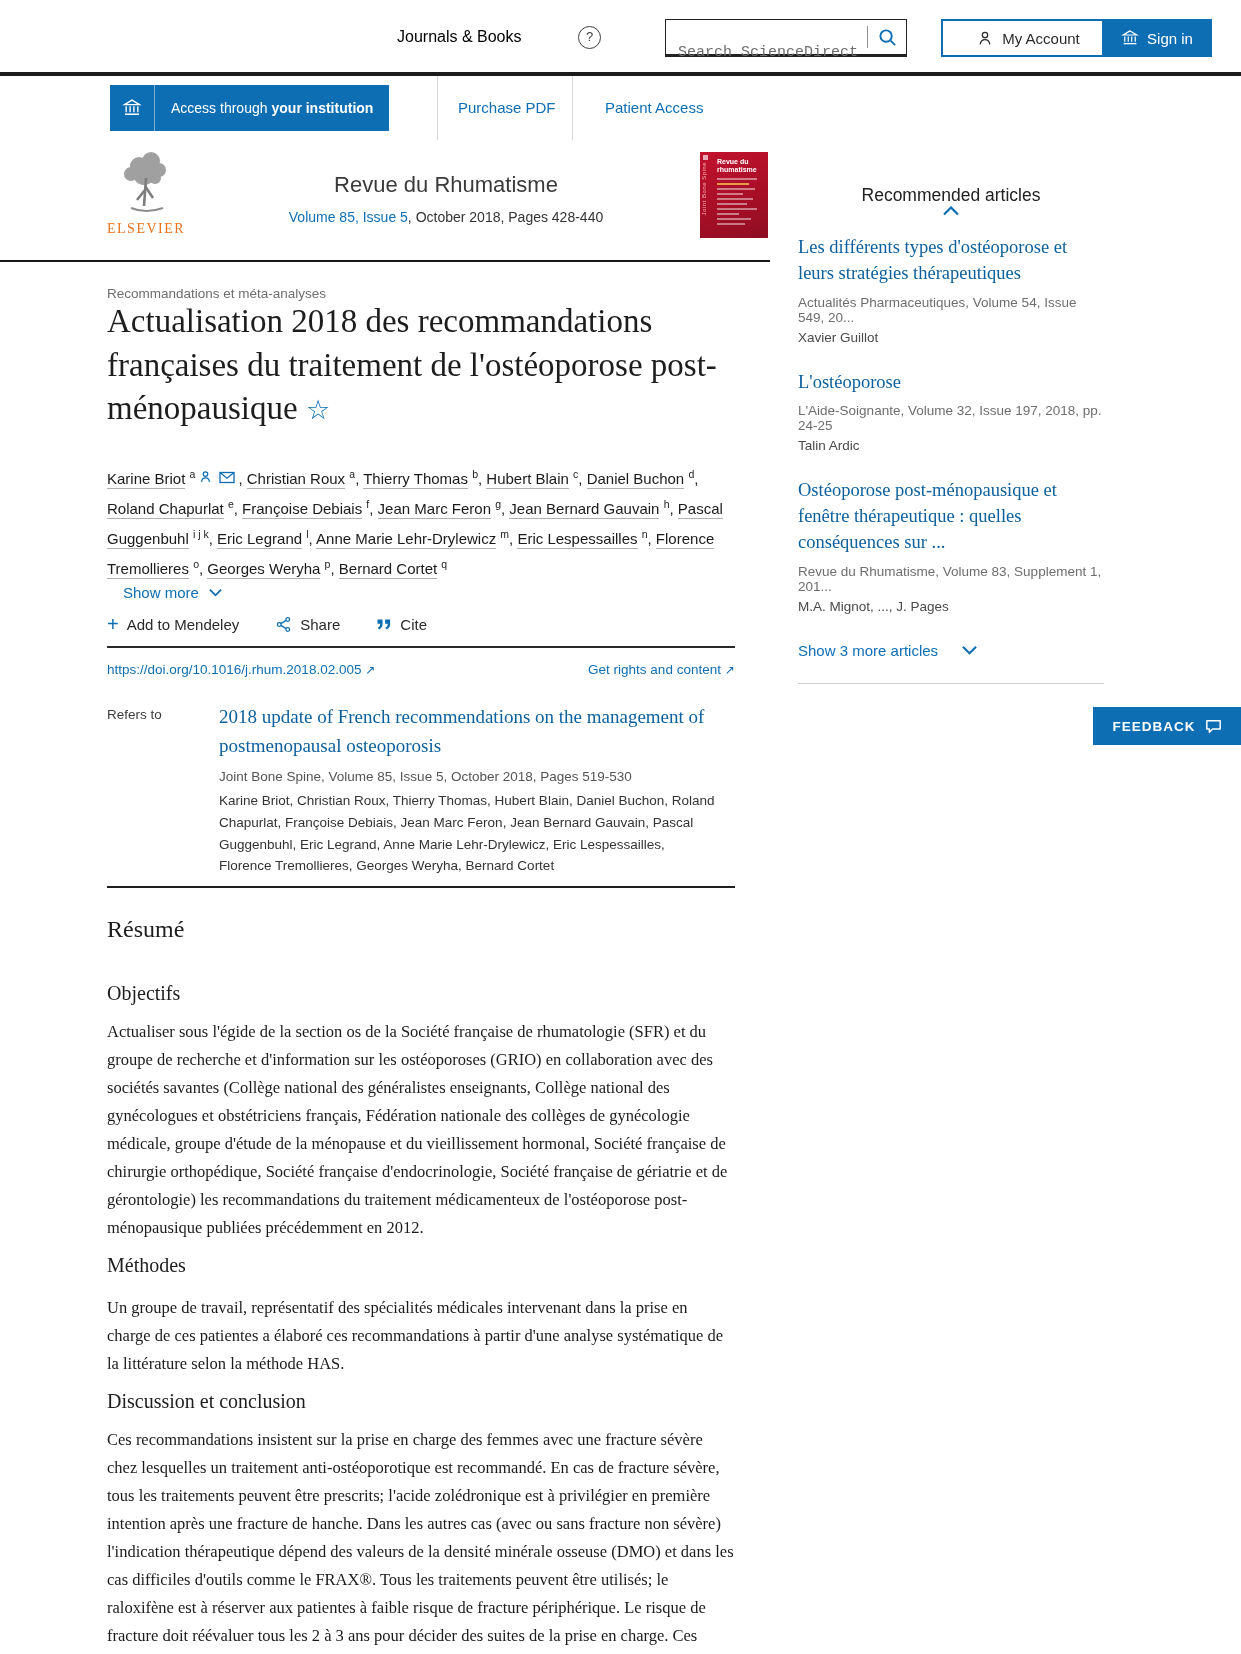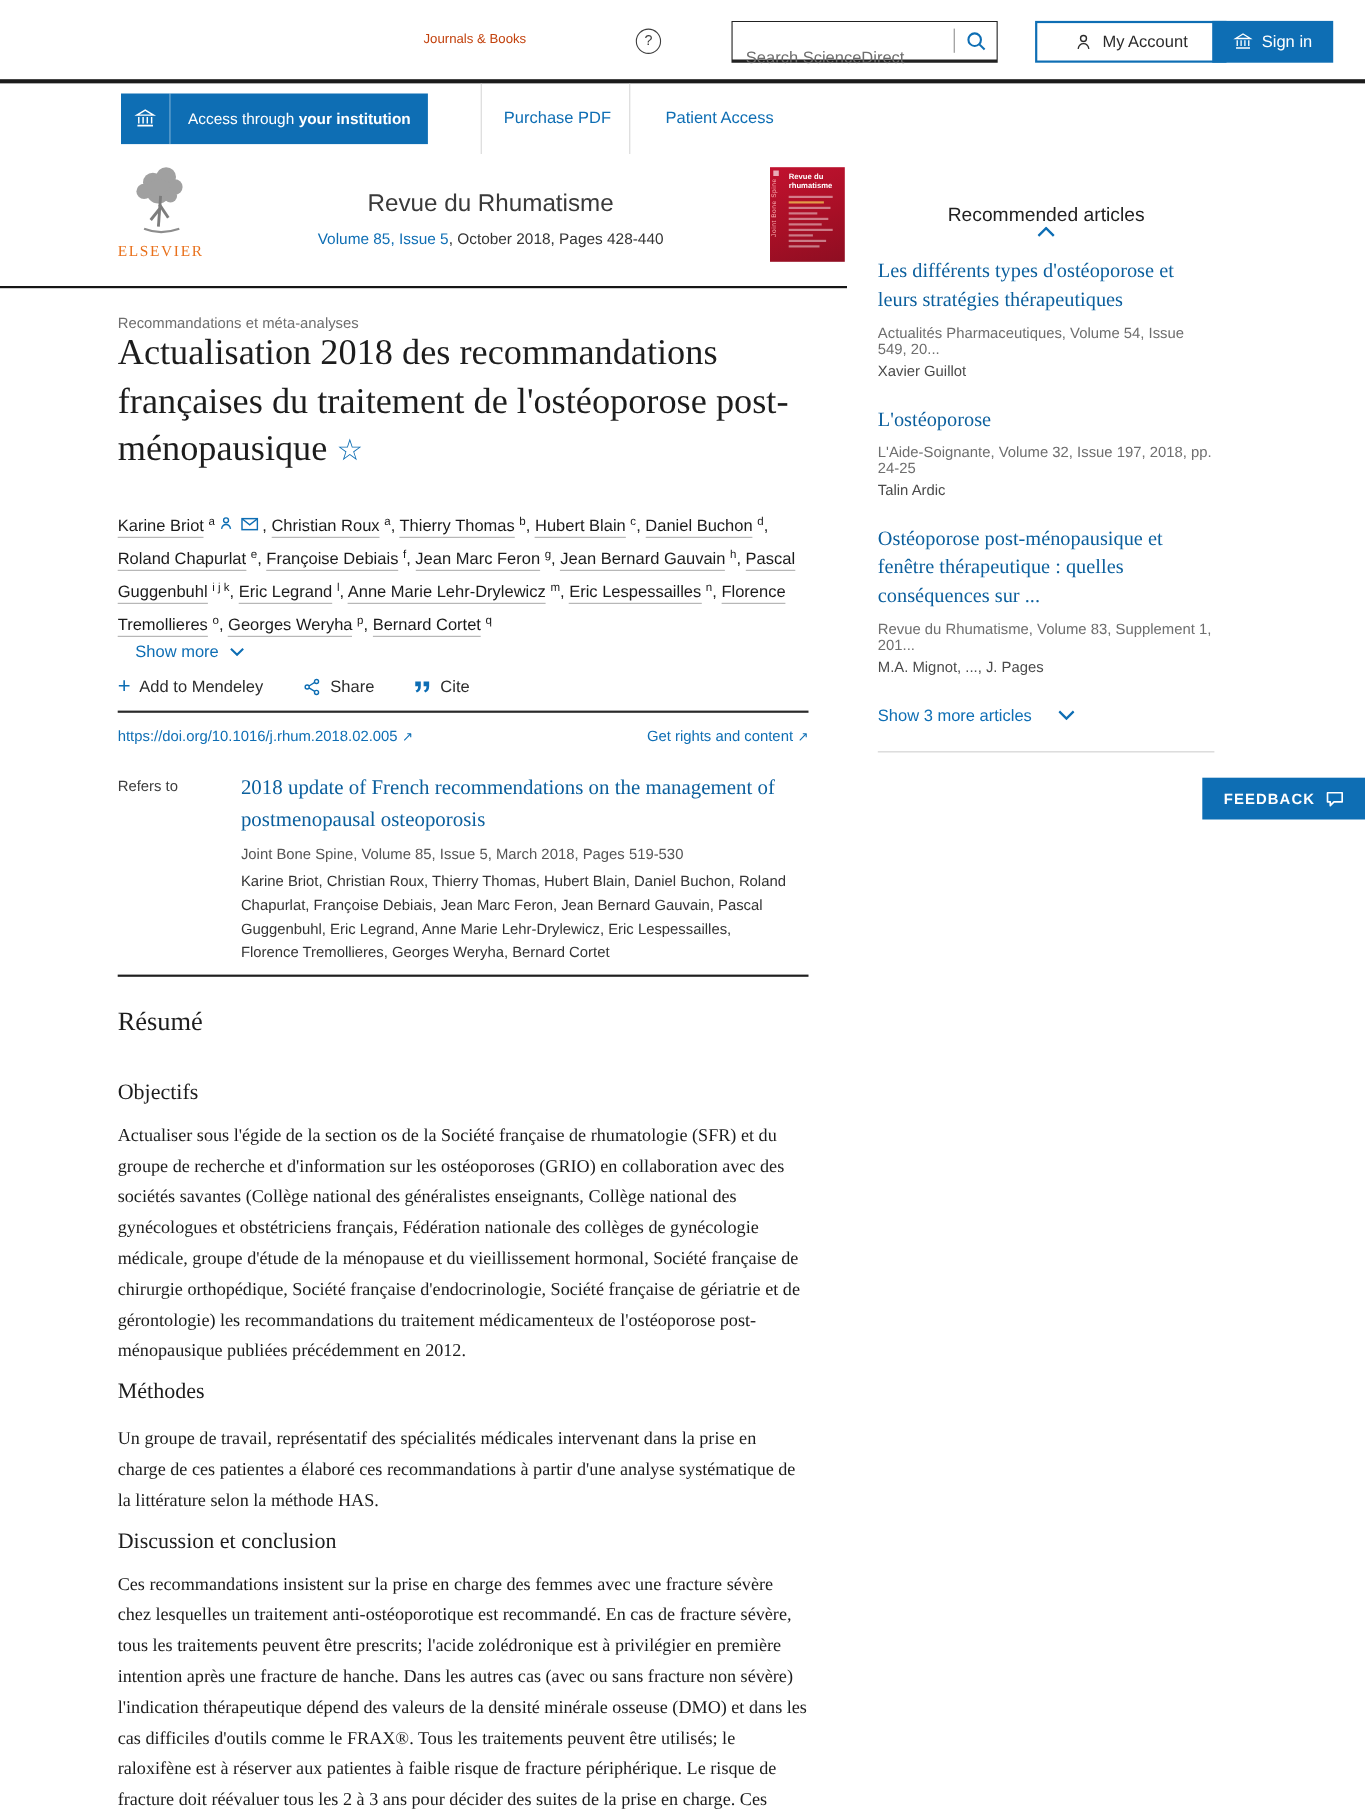--- a/index.html
+++ b/index.html
@@ -3,27 +3,27 @@
 <meta charset="utf-8">
 <style>
   html,body{margin:0;padding:0;background:#ffffff;}
   #page{position:relative;width:1241px;height:1654px;background:#fff;overflow:hidden;
         font-family:"Liberation Sans",sans-serif;color:#1b1b1b;}
   .i{display:inline-block;vertical-align:middle;}
 
   
   .top-header{position:absolute;left:0;top:0;width:1241px;height:72px;background:#fff;
               border-bottom:4px solid #1b1b1b;}
-  .jb-link{position:absolute;left:385px;top:28px;font-size:12px;color:#c2410c;cursor:pointer;}
+  .jb-link{position:absolute;left:397px;top:28px;font-size:16px;color:#000000;cursor:pointer;}
   .help-circle{position:absolute;left:578px;top:26px;width:21px;height:21px;border:1.5px solid #3d3d3d;
                border-radius:50%;text-align:center;line-height:20px;font-size:13px;color:#3d3d3d;cursor:pointer;}
   .search-box{position:absolute;left:665px;top:19px;width:242px;height:38px;border:1px solid #212121;
               border-bottom-width:3px;display:flex;align-items:center;box-sizing:border-box;background:#fff;}
   .search-box input{flex:1;border:none;outline:none;padding:0 0 0 12px;font-size:15px;color:#444;
-                    font-family:Liberation Sans, sans-serif;background:transparent;min-width:0;margin-top:30px;}
+                    font-family:Liberation Mono, monospace;background:transparent;min-width:0;margin-top:30px;}
   .search-box input::placeholder{color:#6e6e6e;opacity:1;}
   .search-sep{width:1px;height:22px;background:#8f8f8f;}
   .search-mag{width:38px;height:100%;display:flex;align-items:center;justify-content:center;cursor:pointer;}
   .account-btn{position:absolute;left:941px;top:19px;width:174px;height:38px;border:2px solid #0e6eb4;
                box-sizing:border-box;display:flex;align-items:center;justify-content:center;gap:8px;
                font-size:15px;color:#2b2b2b;background:#fff;cursor:pointer;}
   .signin-btn{position:absolute;left:1102px;top:19px;width:110px;height:38px;background:#0e6eb4;color:#fff;
               display:flex;align-items:center;justify-content:center;gap:8px;font-size:15px;cursor:pointer;}
 
   
@@ -271,21 +271,21 @@
       </span>
       <span>
         <span class="lnk">Get rights and content</span><span class="ext-arrow">↗</span>
       </span>
     </div>
 
     <div class="refers">
       <div class="refers-label">Refers to</div>
       <div class="refers-body">
         <h2 class="refers-title">2018 update of French recommendations on the management of postmenopausal osteoporosis</h2>
-        <div class="refers-meta">Joint Bone Spine, Volume 85, Issue 5, March 2018, Pages 519-530</div>
+        <div class="refers-meta">Joint Bone Spine, Volume 85, Issue 5, October 2018, Pages 519-530</div>
         <div class="refers-authors">Karine Briot, Christian Roux, Thierry Thomas, Hubert Blain, Daniel Buchon, Roland Chapurlat, Françoise Debiais, Jean Marc Feron, Jean Bernard Gauvain, Pascal Guggenbuhl, Eric Legrand, Anne Marie Lehr-Drylewicz, Eric Lespessailles, Florence Tremollieres, Georges Weryha, Bernard Cortet</div>
       </div>
     </div>
 
     <div class="rule2"></div>
 
     <h2 class="abs-h2">Résumé</h2>
     <h3 class="abs-h3 h3-obj">Objectifs</h3>
     <p class="abs-p p-obj">Actualiser sous l'égide de la section os de la Société française de rhumatologie (SFR) et du groupe de recherche et d'information sur les ostéoporoses (GRIO) en collaboration avec des sociétés savantes (Collège national des généralistes enseignants, Collège national des gynécologues et obstétriciens français, Fédération nationale des collèges de gynécologie médicale, groupe d'étude de la ménopause et du vieillissement hormonal, Société française de chirurgie orthopédique, Société française d'endocrinologie, Société française de gériatrie et de gérontologie) les recommandations du traitement médicamenteux de l'ostéoporose post-ménopausique publiées précédemment en 2012.</p>
     <h3 class="abs-h3 h3-met">Méthodes</h3>

